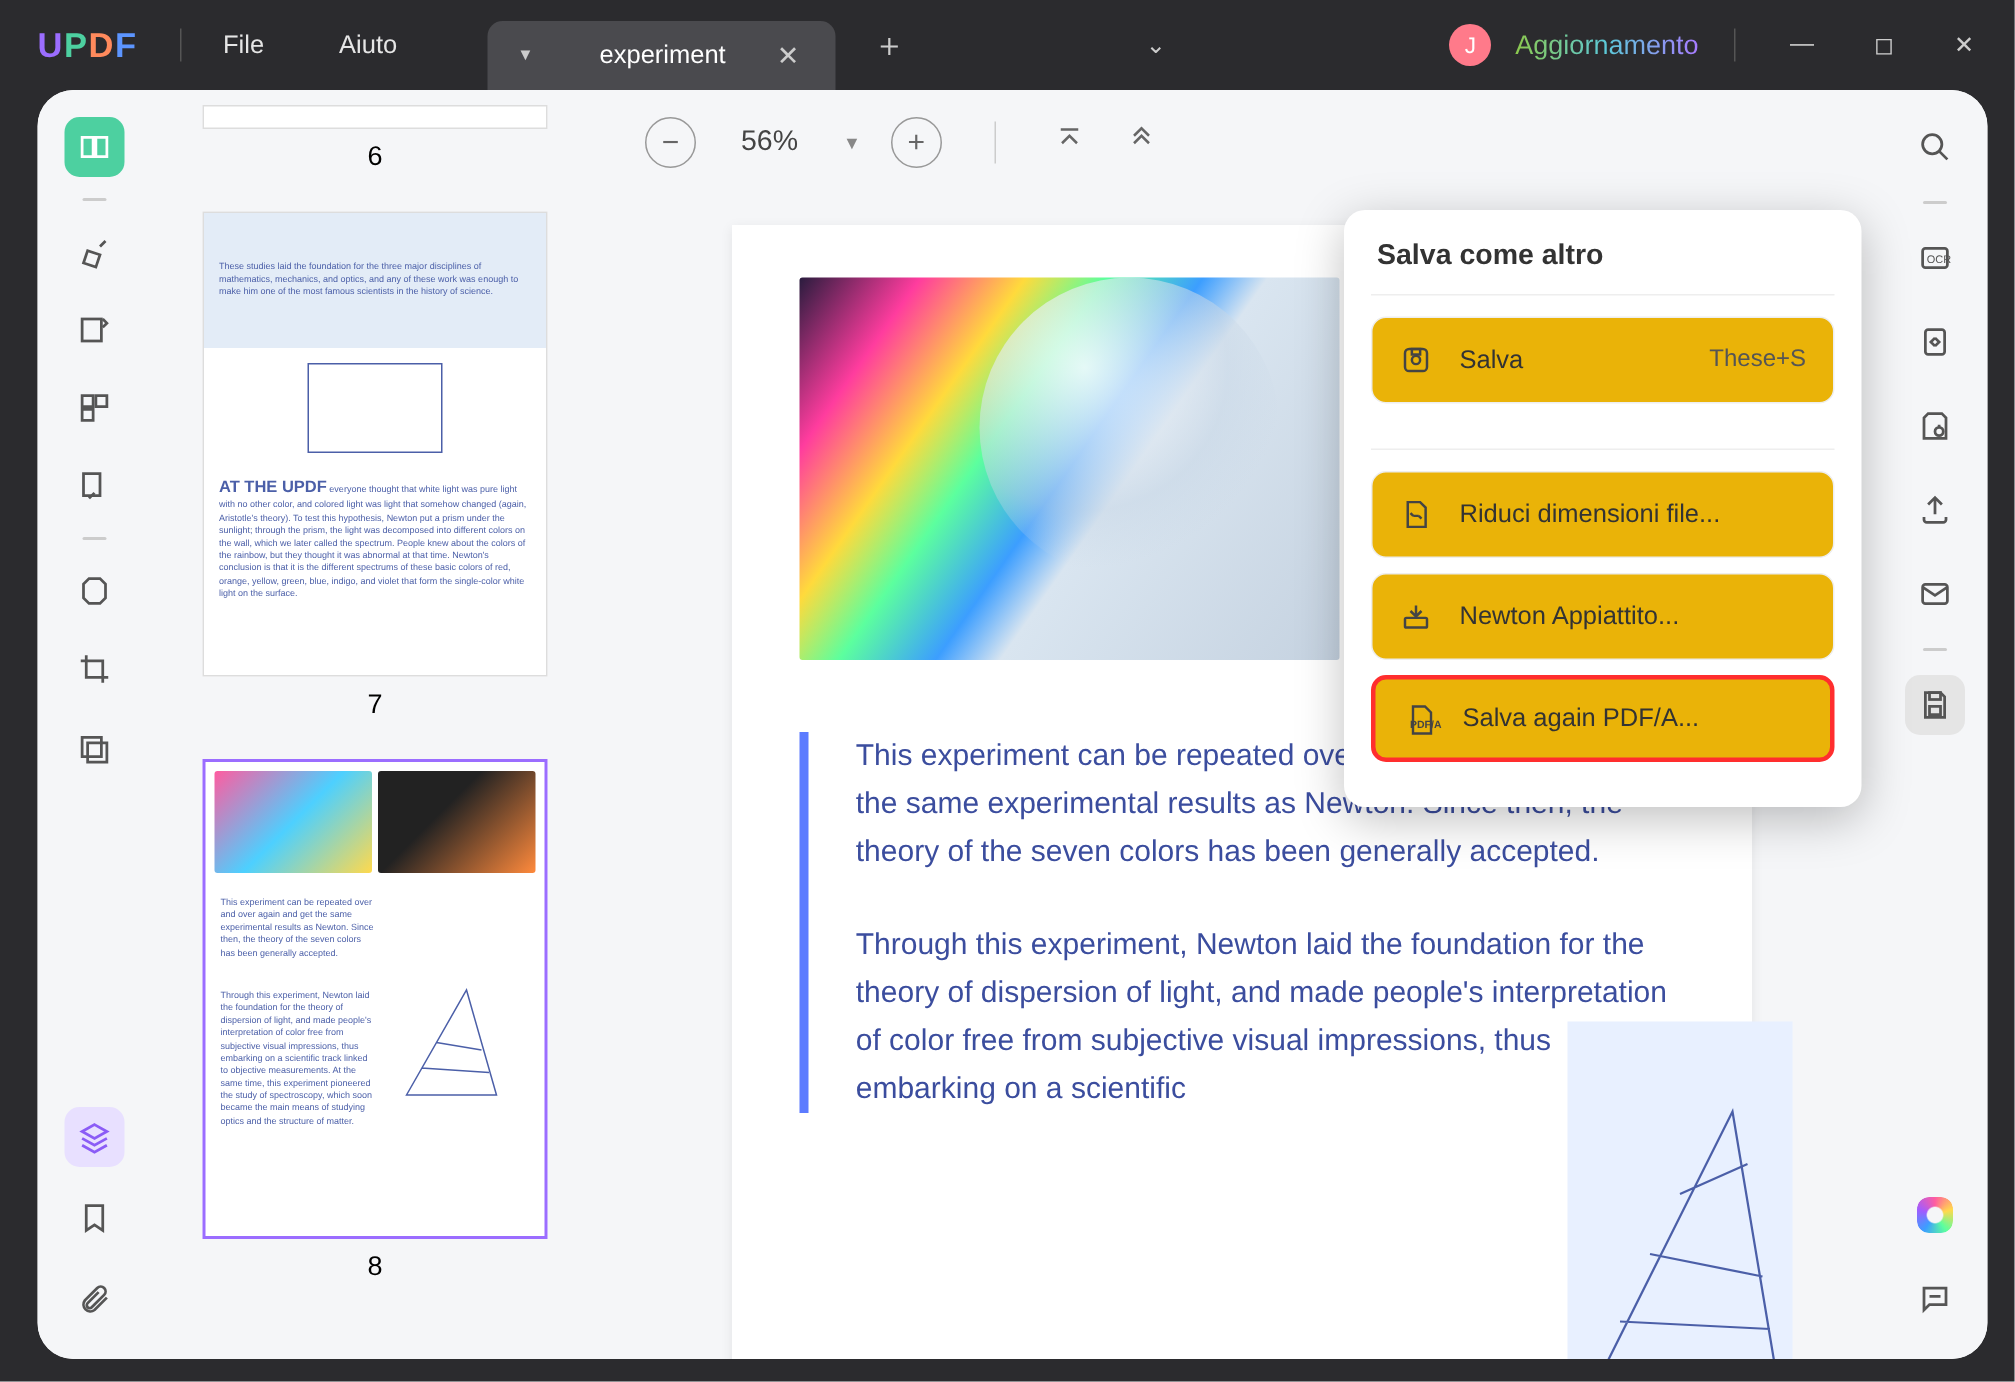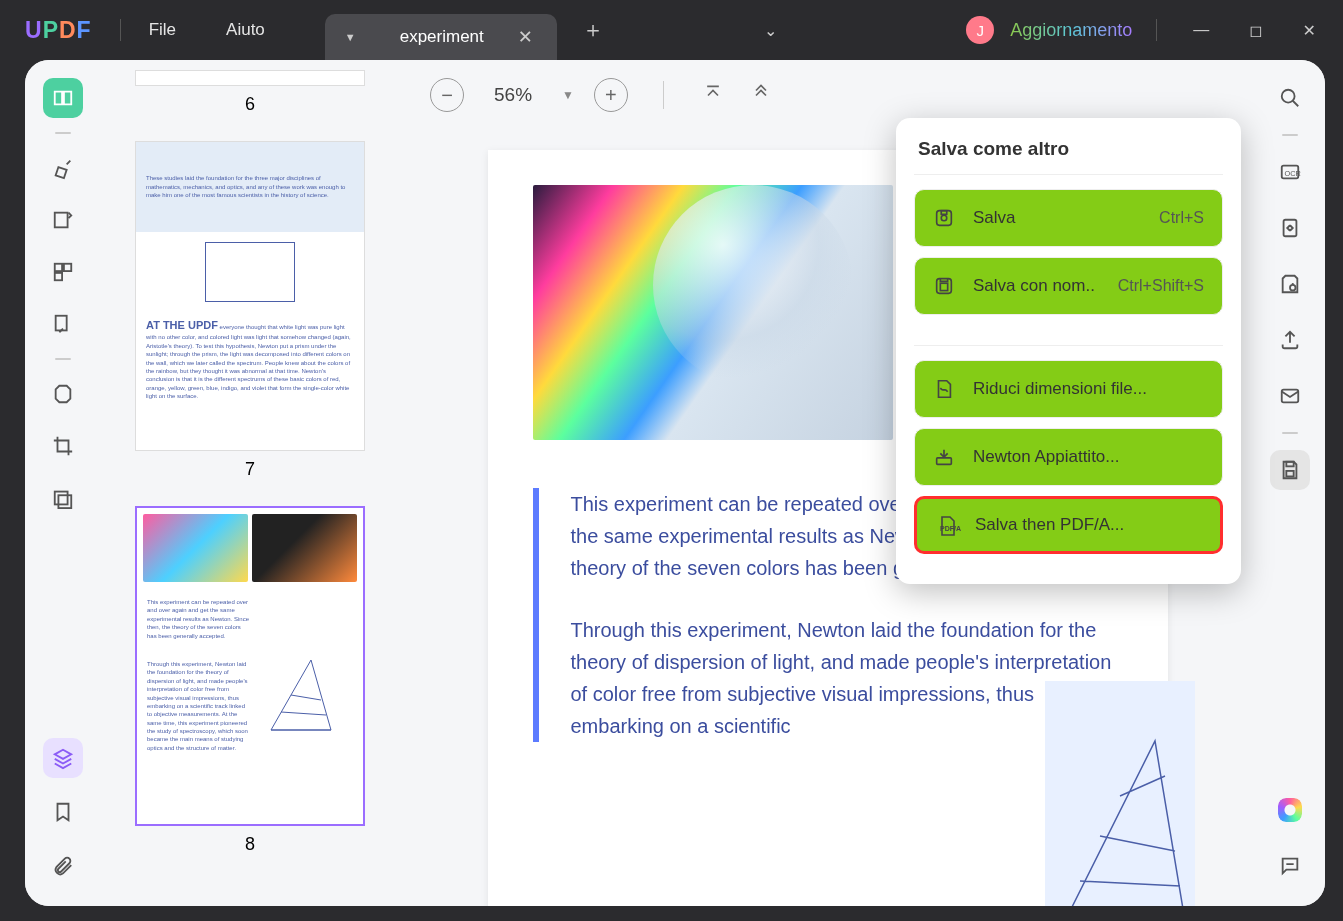--- a/index.html
+++ b/index.html
@@ -75,24 +75,24 @@
 
 
 .righttoolbar { width: 70px; background: #f5f6f8; display: flex; flex-direction: column; align-items: center; padding-top: 18px; gap: 16px; }
 .rtool { width: 40px; height: 40px; border-radius: 10px; display: flex; align-items: center; justify-content: center; cursor: pointer; color: #555; background: transparent; }
 .rtool.active { background: #e5e5e5; }
 .rtool-sep { width: 16px; height: 2px; background: #ccc; border-radius: 1px; }
 .righttoolbar .bottom { margin-top: auto; margin-bottom: 20px; display:flex; flex-direction:column; gap:16px; align-items:center; }
 .colorful-icon { width:24px; height:24px; background: conic-gradient(#ff5ca0, #ffd94d, #5cff9e, #3c9eff, #a05cff, #ff5ca0); border-radius: 8px; -webkit-mask: radial-gradient(circle at center, transparent 5px, black 6px); }
 
 
-.savepanel { position: absolute; top: 58px; right: 84px; width: 345px; background: #fff; border-radius: 14px; box-shadow: 0 8px 32px rgba(0,0,0,0.25); padding: 20px 18px; z-index: 50; }
+.savepanel { position: absolute; top: 80px; right: 84px; width: 345px; background: #fff; border-radius: 14px; box-shadow: 0 8px 32px rgba(0,0,0,0.25); padding: 20px 18px; z-index: 50; }
 .savepanel h3 { font-size: 19px; font-weight: 700; color: #333; margin-bottom: 14px; padding-left: 4px; }
 .savepanel hr { border: none; border-top: 1px solid #eee; margin: 6px 0 14px; }
-.saveitem { display: flex; align-items: center; height: 58px; border: 1px solid #eee; border-radius: 10px; padding: 0 18px; margin-bottom: 10px; cursor: pointer; gap: 18px; background:#84cc16; }
+.saveitem { display: flex; align-items: center; height: 58px; border: 1px solid #eee; border-radius: 10px; padding: 0 18px; margin-bottom: 10px; cursor: pointer; gap: 18px; background:#eab308; }
 .saveitem.highlighted { border: 3px solid #ff2e2e; }
 .saveitem .sicon { width: 22px; height: 22px; color: #444; flex-shrink: 0; }
 .saveitem .slabel { font-size: 17px; color: #333; flex: 1; white-space: nowrap; overflow: hidden; text-overflow: ellipsis; }
 .saveitem .sshort { font-size: 16px; color: #555; }
 .savegap { height: 14px; }
 
 svg { overflow: visible; }
 </style>
 </head>
 <body>
@@ -324,30 +324,21 @@
   <div class="savepanel">
     <h3>Salva come altro</h3>
     <hr>
     <div class="saveitem">
       <span class="sicon"><svg width="22" height="22" viewBox="0 0 24 24" fill="none" stroke="currentColor" stroke-width="1.8">
             <rect x="4" y="4" width="16" height="16" rx="3"></rect>
             <circle cx="12" cy="12" r="3"></circle>
             <rect x="9" y="4" width="6" height="4"></rect>
           </svg></span>
       <span class="slabel">Salva</span>
-      <span class="sshort">Ctrl+S</span>
-    </div>
-    <div class="saveitem">
-      <span class="sicon"><svg width="22" height="22" viewBox="0 0 24 24" fill="none" stroke="currentColor" stroke-width="1.8">
-            <rect x="4" y="4" width="16" height="16" rx="3"></rect>
-            <rect x="8" y="9" width="8" height="8"></rect>
-            <path d="M8 4v3h8V4"></path>
-          </svg></span>
-      <span class="slabel">Salva con nom..</span>
-      <span class="sshort">Ctrl+Shift+S</span>
+      <span class="sshort">These+S</span>
     </div>
     <div class="savegap"></div>
     <hr>
     <div class="saveitem">
       <span class="sicon"><svg width="22" height="22" viewBox="0 0 24 24" fill="none" stroke="currentColor" stroke-width="1.8">
             <path d="M6 3h9l4 4v14H6z"></path>
             <path d="M10 13h4M10 13l-2-2M14 13l2 2"></path>
           </svg></span>
       <span class="slabel">Riduci dimensioni file...</span>
     </div>
@@ -356,17 +347,17 @@
             <rect x="4" y="13" width="16" height="7" rx="1"></rect>
             <path d="M12 4v7M8 8l4 4 4-4"></path>
           </svg></span>
       <span class="slabel">Newton Appiattito...</span>
     </div>
     <div class="saveitem highlighted">
       <span class="sicon"><svg width="24" height="24" viewBox="0 0 24 24" fill="none" stroke="currentColor" stroke-width="1.6">
             <path d="M7 3h8l4 4v14H7z"></path>
             <text x="5" y="17" font-size="7" fill="currentColor" stroke="none" font-weight="700">PDF/A</text>
           </svg></span>
-      <span class="slabel">Salva then PDF/A...</span>
+      <span class="slabel">Salva again PDF/A...</span>
     </div>
   </div>
 
 </div>
 
 </body></html>

